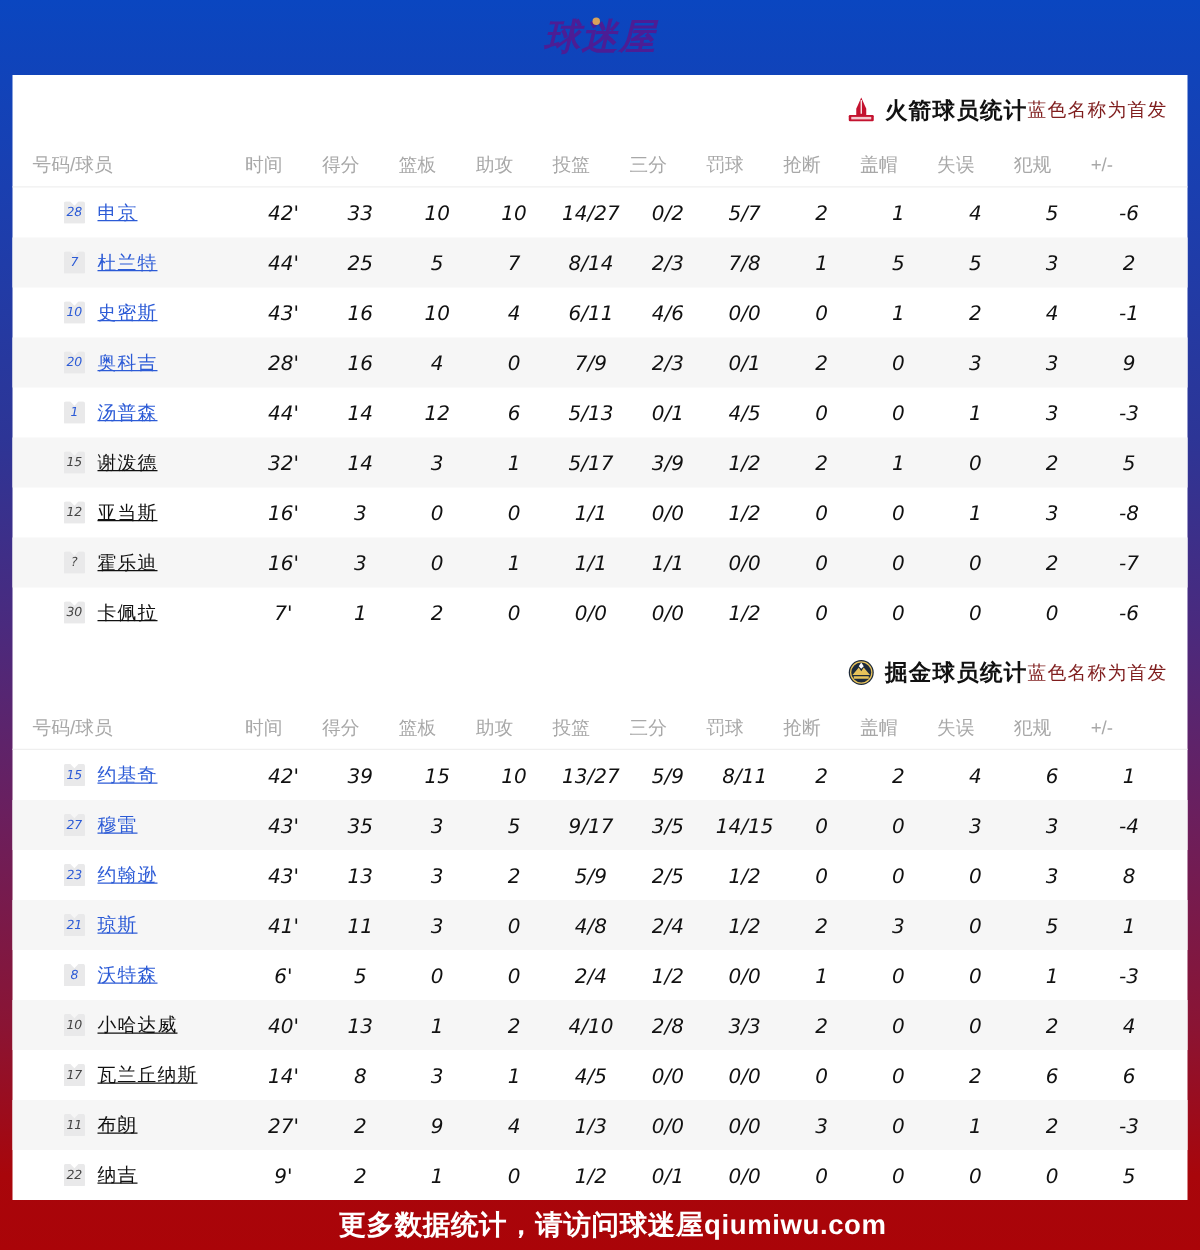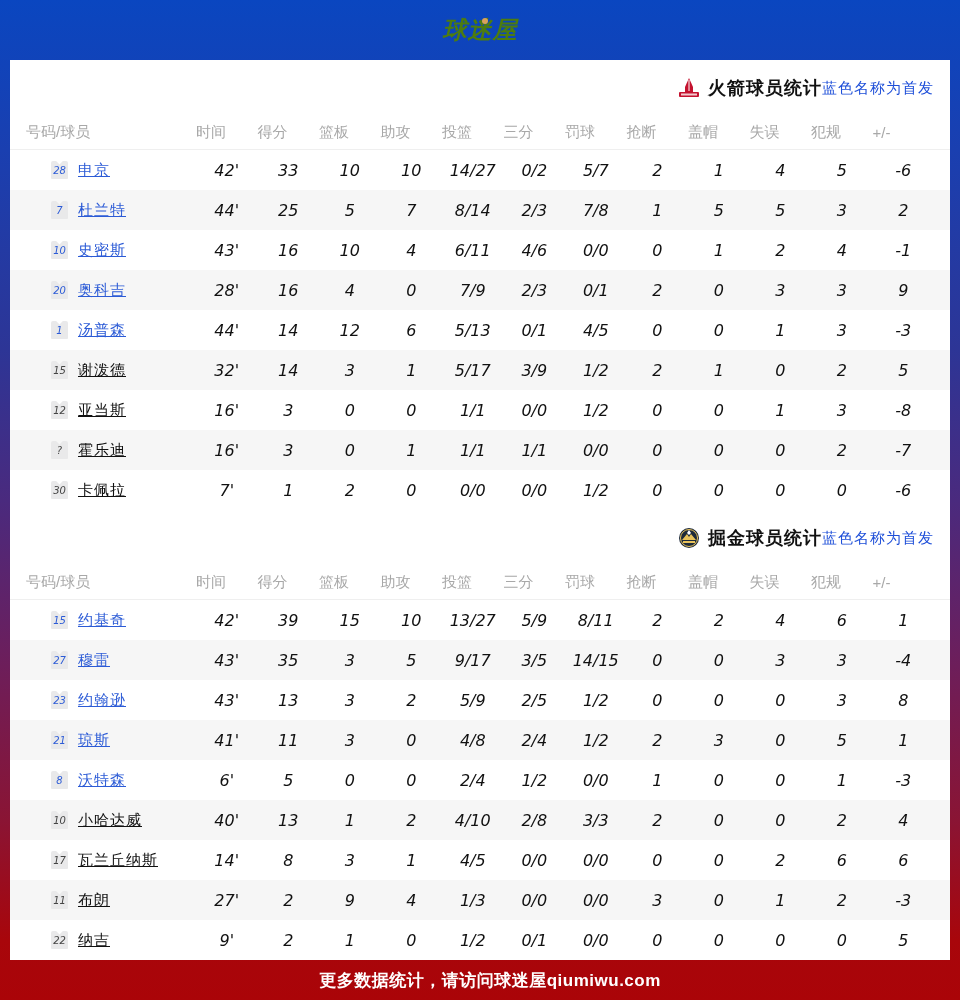--- a/index.html
+++ b/index.html
@@ -9,21 +9,21 @@
     background: linear-gradient(180deg, #0a46c0 0%, #1a3fb0 15%, #2d3596 35%, #4a2a7e 50%, #6a1f5e 65%, #8a1434 82%, #a8060b 94%, #aa0408 100%);
     position: relative;
   }
   .topbar {
     height: 60px;
     display: flex; align-items: center; justify-content: center;
   }
   .brand {
     font-family: "DejaVu Sans", sans-serif;
     font-weight: bold; font-style: italic;
-    font-size: 24px; color: #4d7c0f;
+    font-size: 29px; color: #4c1d95;
     letter-spacing: 1px;
     position: relative;
     text-align: center;
   }
   .brand .dot {
     position: absolute; top: 4px; left: 39px;
     width: 6px; height: 6px; border-radius: 50%;
     background: #d8a25a;
   }
   .card {
@@ -37,21 +37,21 @@
   }
   .team-title { display: flex; align-items: center; }
   .logo {
     width: 22px; height: 22px; margin-right: 8px; position: relative;
   }
   .logo.rockets svg, .logo.nuggets svg { display: block; }
   .team-name {
     font-size: 18px; font-weight: bold; color: #111; letter-spacing: 1px;
   }
   .starter-note {
-    font-size: 15px; color: #1d4ed8; letter-spacing: 1px;
+    font-size: 15px; color: #7f1d1d; letter-spacing: 1px;
   }
   .hdr-row, .row {
     display: grid;
     grid-template-columns: 170px repeat(12, 1fr);
     align-items: center;
     padding-left: 16px; padding-right: 16px;
   }
   .hdr-row {
     height: 34px; color: #a8a8a8; font-size: 15px;
     border-bottom: 1px solid #efefef;
@@ -73,21 +73,21 @@
     font-style: italic;
     clip-path: polygon(0 0, 30% 0, 50% 20%, 70% 0, 100% 0, 100% 100%, 0 100%);
   }
   .jersey.starter { color: #2c5bd6; }
   .pname { font-family: "DejaVu Sans", sans-serif; font-size: 15px; color: #111; letter-spacing: 1px; text-decoration: underline; }
   .pname.starter { color: #2c5bd6; }
   .section { margin-bottom: 0; }
   .footer {
     position: absolute; left: 0; top: 960px; width: 960px; height: 40px;
     display: flex; align-items: center; justify-content: center;
-    color: #ffffff; font-size: 17px; font-weight: bold; letter-spacing: 0.5px; padding-left: 20px;
+    color: #ffffff; font-size: 22px; font-weight: bold; letter-spacing: 0.5px; padding-left: 20px;
   }
 </style>
 </head>
 <body>
 
 <div class="topbar">
   <div class="brand">
     <span>球迷屋</span>
     <span class="dot"></span>
   </div>

